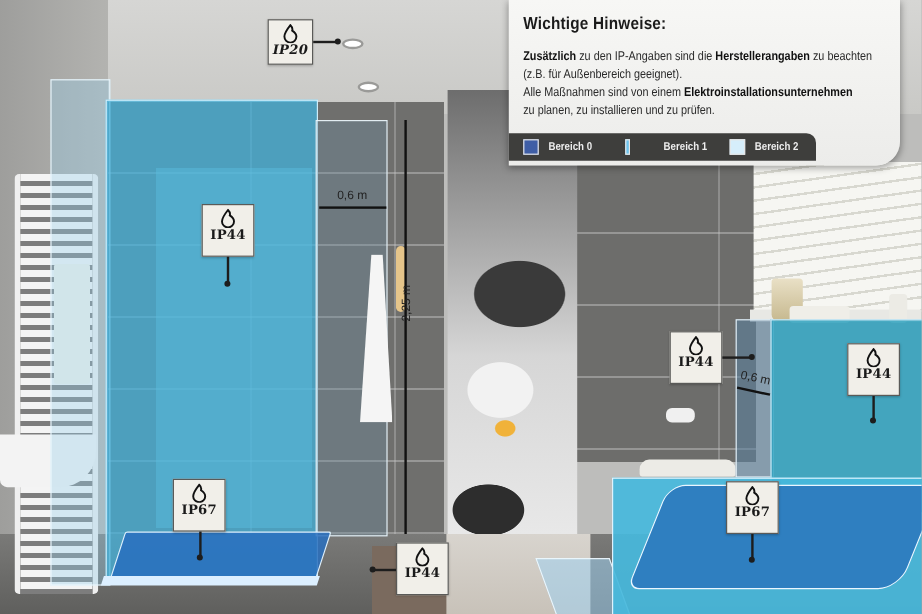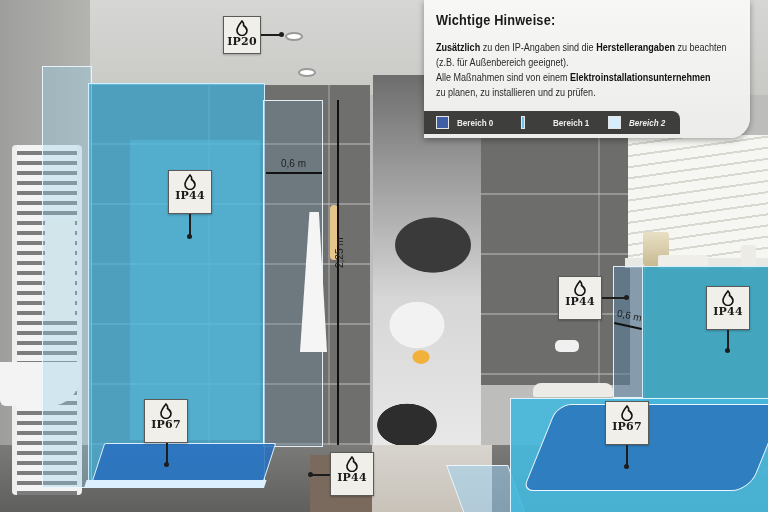--- a/index.html
+++ b/index.html
@@ -129,21 +129,21 @@
   <div class="abs bath-front"></div>
   <div class="abs bath-inner"></div>
 
   <div class="abs arrow-h" style="left:266px;top:172px;width:56px;"></div>
   <div class="abs dim-text" style="left:281px;top:158px;">0,6 m</div>
   <div class="abs arrow-v" style="left:337px;top:100px;height:345px;"></div>
   <div class="abs dim-text" style="left:334px;top:268px;transform:rotate(-90deg);transform-origin:left top;">2,25 m</div>
   <div class="abs arrow-h" style="left:614px;top:325px;width:28px;transform:rotate(12deg);"></div>
   <div class="abs dim-text" style="left:617px;top:310px;transform:rotate(12deg);">0,6 m</div>
 
-  <div class="abs ip-label" style="left:223px;top:16px;width:38px;height:38px;">
+  <div class="abs ip-label" style="left:223px;top:16px;width:38px;height:38px;font-style:italic;">
     <svg viewBox="0 0 14 16">
         <path d="M7 1 C3 6 2 8 2 10.5 A5 5 0 0 0 12 10.5 C12 8 10 6.5 8.5 5.5 C9 4 8 2 7 1 Z" fill="none" stroke="#111" stroke-width="1.6"></path>
       </svg>
     <span class="ip-text">IP20</span>
   </div>
   <div class="abs leader" style="left:261px;top:34px;width:20px;height:1.5px;"></div>
   <div class="abs dot" style="left:279px;top:32px;"></div>
 
   <div class="abs ip-label" style="left:168px;top:170px;width:44px;height:44px;">
     <svg viewBox="0 0 14 16">
@@ -210,19 +210,19 @@
 
   <div class="abs legend-bar">
     <div class="legend-item">
       <span class="legend-swatch" style="background:#3f5ea6;"></span>
       <span class="legend-label">Bereich 0</span>
     </div>
     <div class="legend-item" style="margin-left:12px;gap:20px;">
       <span class="legend-swatch" style="background:#6cc4ee;"></span>
       <span class="legend-label">Bereich 1</span>
     </div>
-    <div class="legend-item" style="margin-left:12px;font-style:italic;">
+    <div class="legend-item" style="margin-left:12px;">
       <span class="legend-swatch" style="background:#d6eefb;"></span>
       <span class="legend-label">Bereich 2</span>
     </div>
   </div>
 
 </div>
 
 </body></html>

